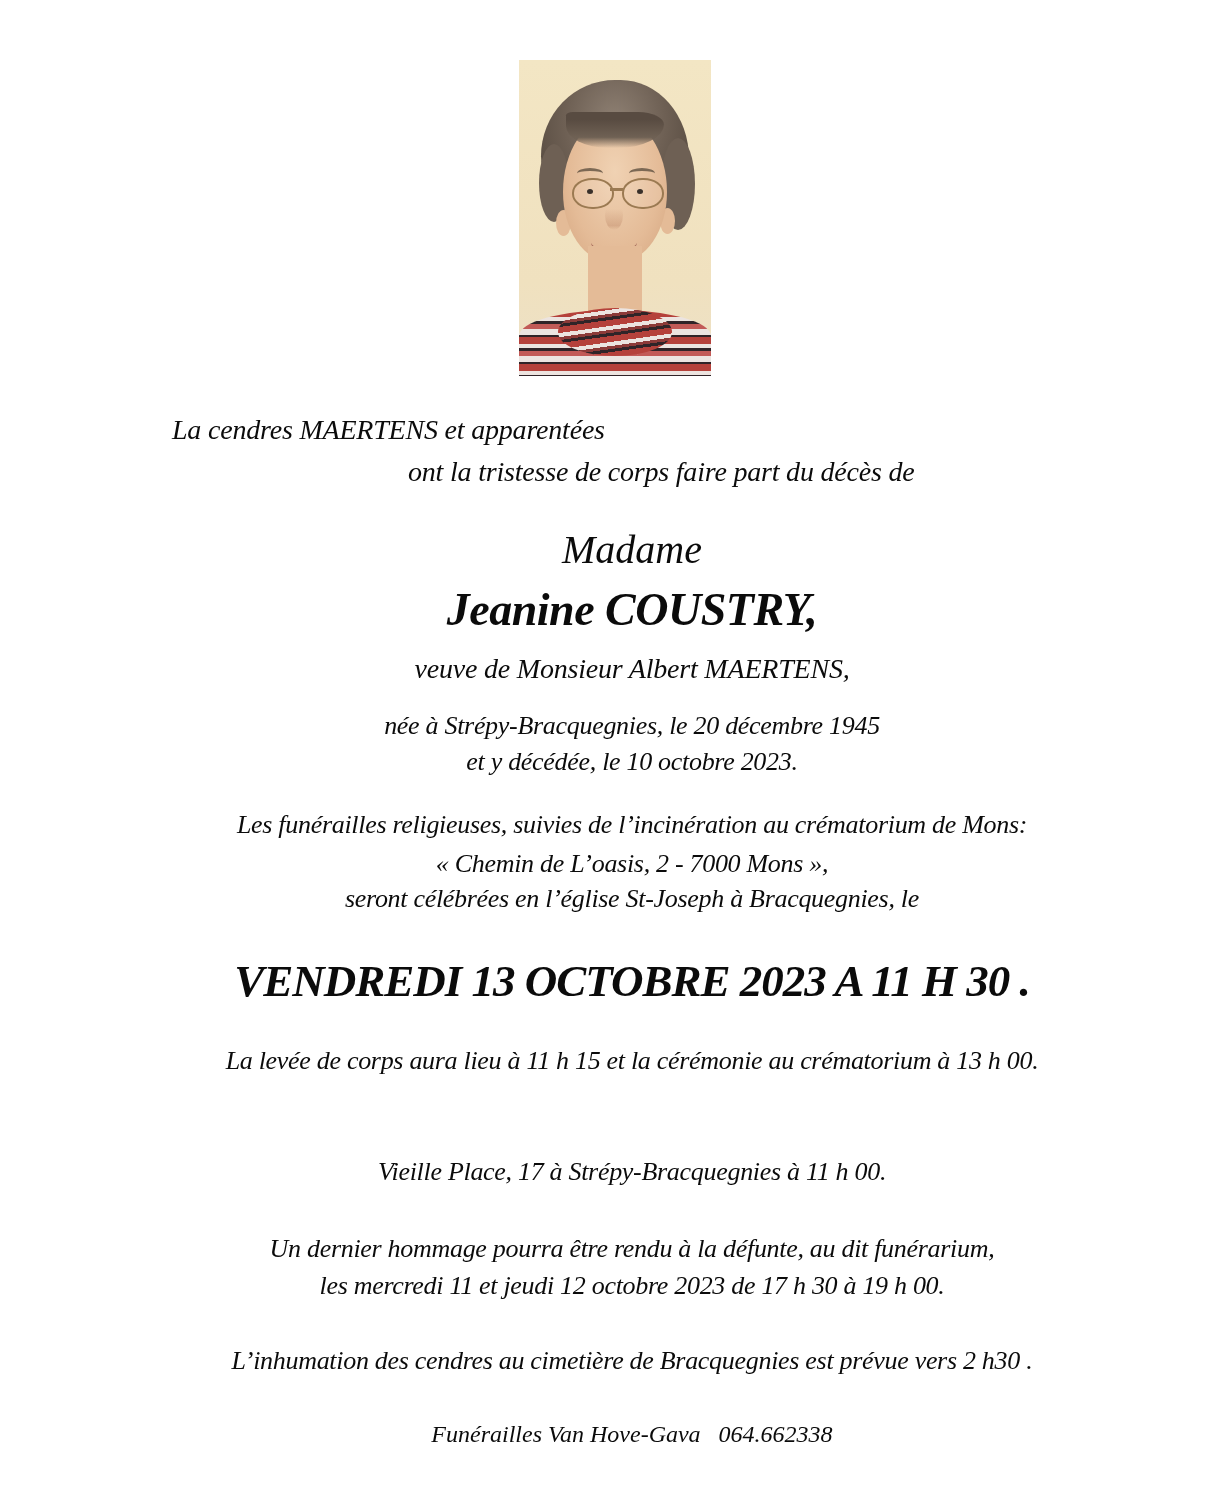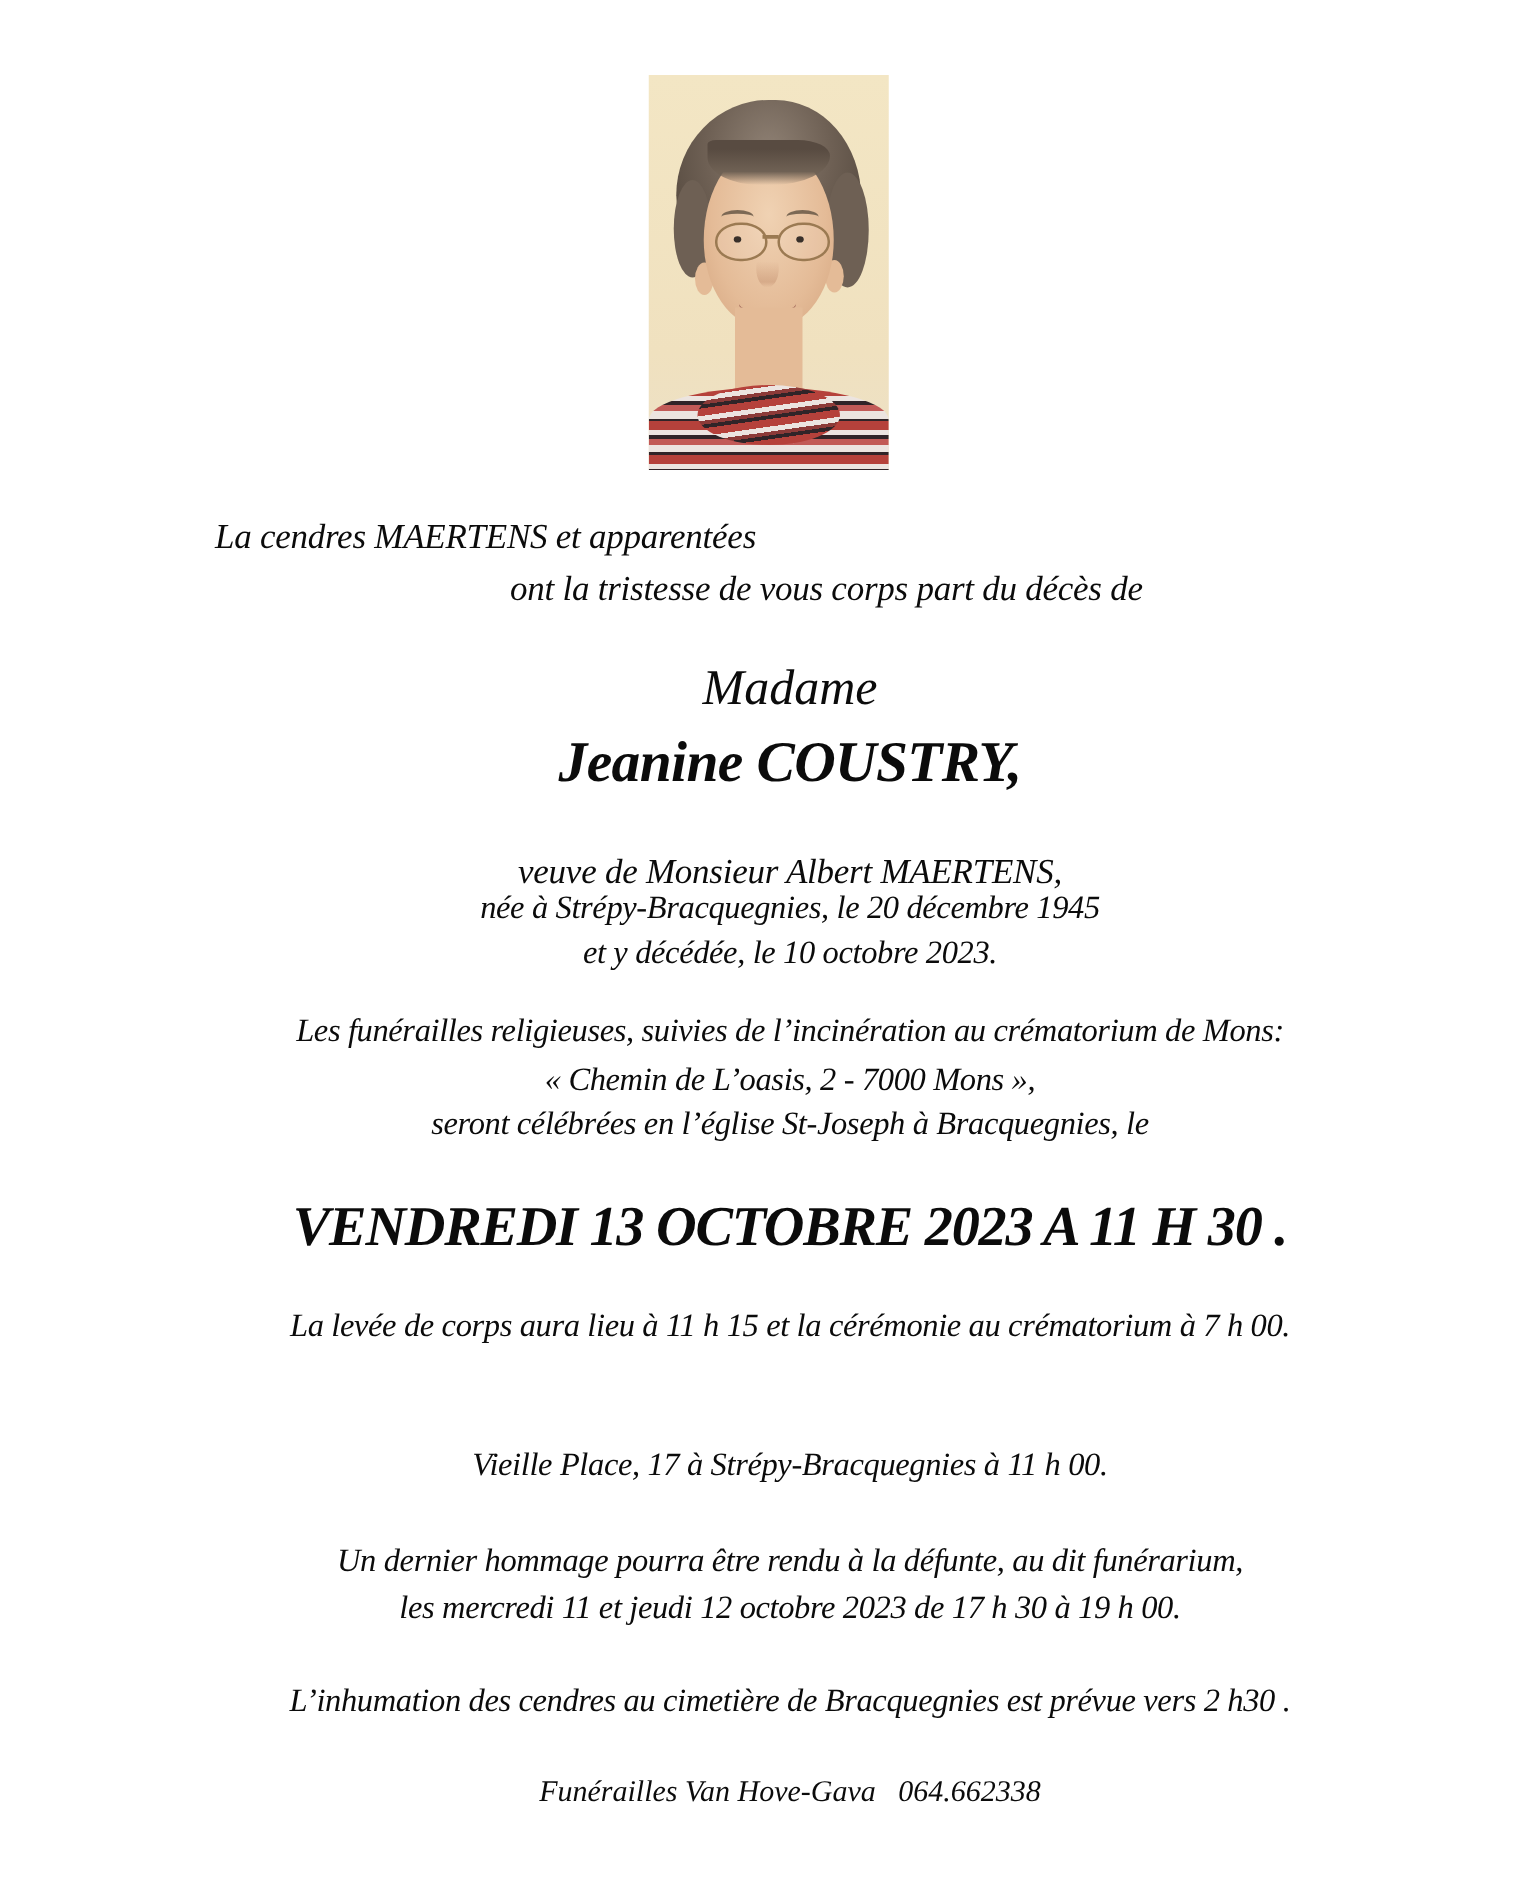--- a/index.html
+++ b/index.html
@@ -111,41 +111,41 @@
     <div class="eye r"></div>
     <div class="nose"></div>
     <div class="mouth"></div>
     <div class="neck"></div>
     <div class="sweater"></div>
     <div class="collar"></div>
   </div>
 
   <div class="line intro" style="left:172px; top:415px;">La cendres MAERTENS et apparentées</div>
 
-  <div class="line intro" style="left:408px; top:457px;">ont la tristesse de vous corps part du décès de</div>
+  <div class="line intro" style="left:408px; top:457px;">ont la tristesse de corps faire part du décès de</div>
 
   <div class="line centered madame" style="top:529px;text-align:center;">Madame</div>
 
   <div class="line centered bigname" style="top:586px;">Jeanine COUSTRY,</div>
 
-  <div class="line centered intro" style="top:683px;">veuve de Monsieur Albert MAERTENS,</div>
+  <div class="line centered intro" style="top:654px;">veuve de Monsieur Albert MAERTENS,</div>
 
   <div class="line centered bodytxt" style="top:712px;">née à Strépy-Bracquegnies, le 20 décembre 1945</div>
 
   <div class="line centered bodytxt" style="top:748px;">et y décédée, le 10 octobre 2023.</div>
 
   <div class="line centered bodytxt" style="top:811px;">Les funérailles religieuses, suivies de l’incinération au crématorium de Mons:</div>
 
   <div class="line centered bodytxt" style="top:850px;">« Chemin de L’oasis, 2 - 7000 Mons »,</div>
 
   <div class="line centered bodytxt" style="top:885px;">seront célébrées en l’église St-Joseph à Bracquegnies, le</div>
 
   <div class="line centered bigdate" style="top:958px;">VENDREDI 13 OCTOBRE 2023 A 11 H 30 .</div>
 
-  <div class="line centered bodytxt" style="top:1047px;">La levée de corps aura lieu à 11 h 15 et la cérémonie au crématorium à 7 h 00.</div>
+  <div class="line centered bodytxt" style="top:1047px;">La levée de corps aura lieu à 11 h 15 et la cérémonie au crématorium à 13 h 00.</div>
 
 
   <div class="line centered bodytxt" style="top:1158px;">Vieille Place, 17 à Strépy-Bracquegnies à 11 h 00.</div>
 
   <div class="line centered bodytxt" style="top:1235px;">Un dernier hommage pourra être rendu à la défunte, au dit funérarium,</div>
 
   <div class="line centered bodytxt" style="top:1272px;">les mercredi 11 et jeudi 12 octobre 2023 de 17 h 30 à 19 h 00.</div>
 
   <div class="line centered bodytxt" style="top:1347px;">L’inhumation des cendres au cimetière de Bracquegnies est prévue vers 2 h30 .</div>
 

